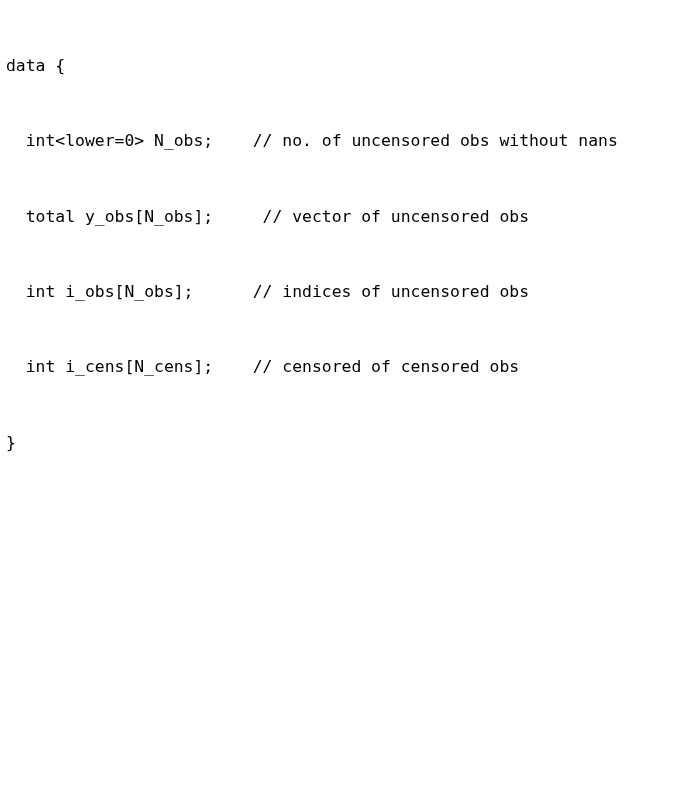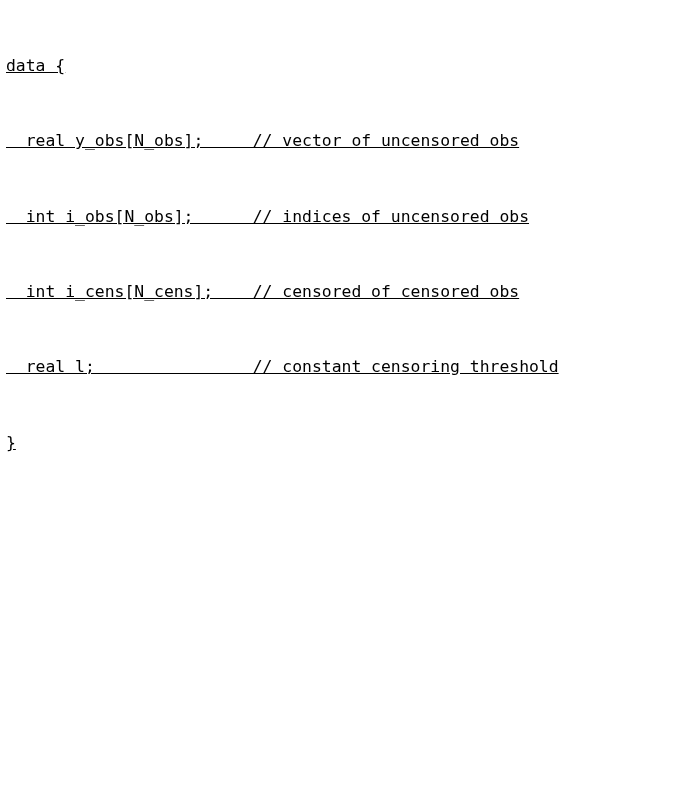--- a/index.html
+++ b/index.html
@@ -22,35 +22,34 @@
     line-height: 25.1px;
     color: #000000;
     white-space: pre;
     letter-spacing: 0px;
     -webkit-font-smoothing: none;
   }
   .code-line {
     white-space: pre;
     min-height: 25.1px;
     display: block;
-    text-decoration: underline;
   }
   .code-line.blank {
     height: 25.1px;
   }
 </style>
 </head>
 <body>
 
 <div id="code-listing">
   <span class="code-line">data {</span>
-  <span class="code-line">  real y_obs[N_obs];     // vector of uncensored obs</span>
+  <span class="code-line">  int&lt;lower=0&gt; N_obs;    // no. of uncensored obs without nans</span>
+  <span class="code-line">  total y_obs[N_obs];     // vector of uncensored obs</span>
   <span class="code-line">  int i_obs[N_obs];      // indices of uncensored obs</span>
   <span class="code-line">  int i_cens[N_cens];    // censored of censored obs</span>
-  <span class="code-line">  real l;                // constant censoring threshold</span>
   <span class="code-line">}</span>
   <span class="code-line blank"></span>
   
   
   
   
   
   
   
   

